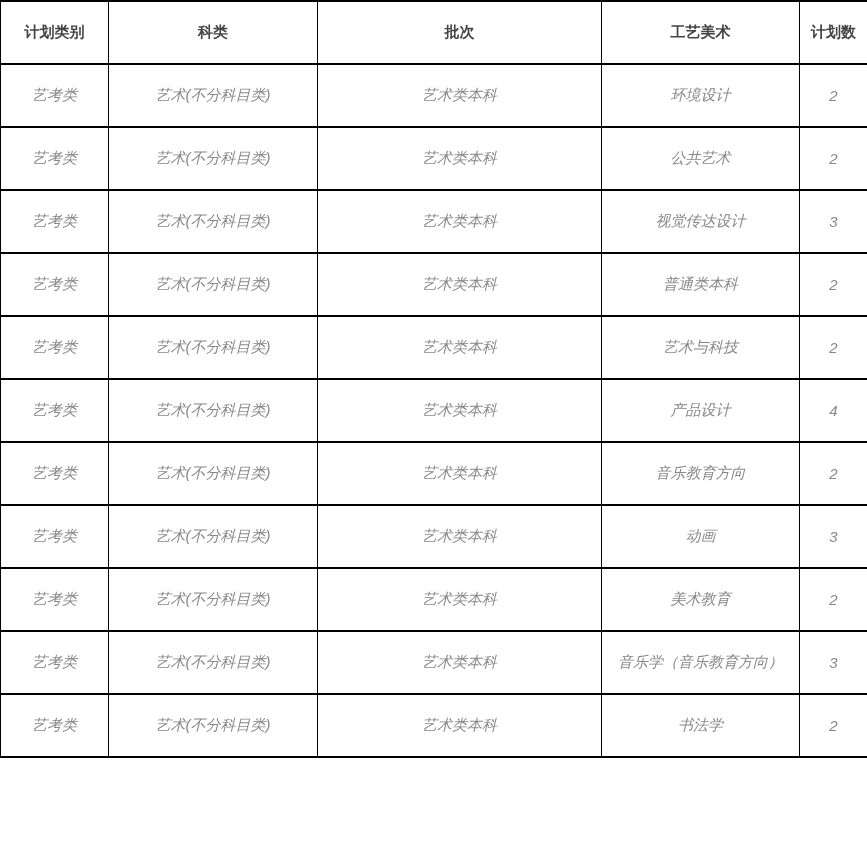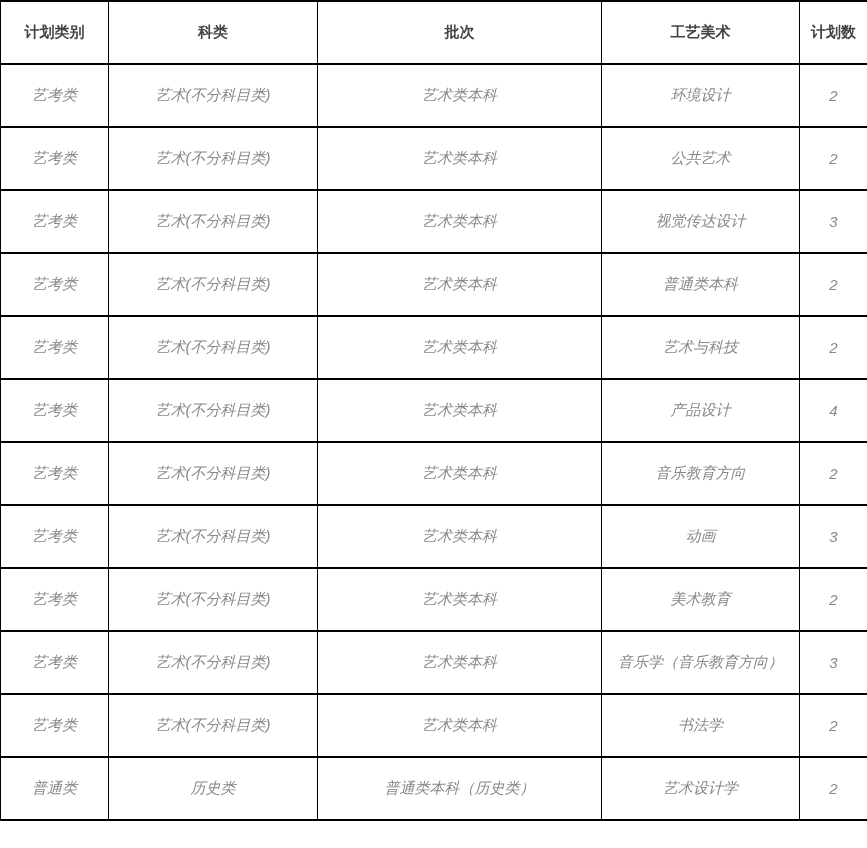--- a/index.html
+++ b/index.html
@@ -142,22 +142,15 @@
           <td>音乐学（音乐教育方向）</td>
           <td>3</td>
         </tr>
         <tr>
           <td>艺考类</td>
           <td>艺术(不分科目类)</td>
           <td>艺术类本科</td>
           <td>书法学</td>
           <td>2</td>
         </tr>
-        <tr>
-          <td>普通类</td>
-          <td>历史类</td>
-          <td>普通类本科（历史类）</td>
-          <td>艺术设计学</td>
-          <td>2</td>
-        </tr>
       </tbody>
   </table>
 </div>
 
 </body></html>

